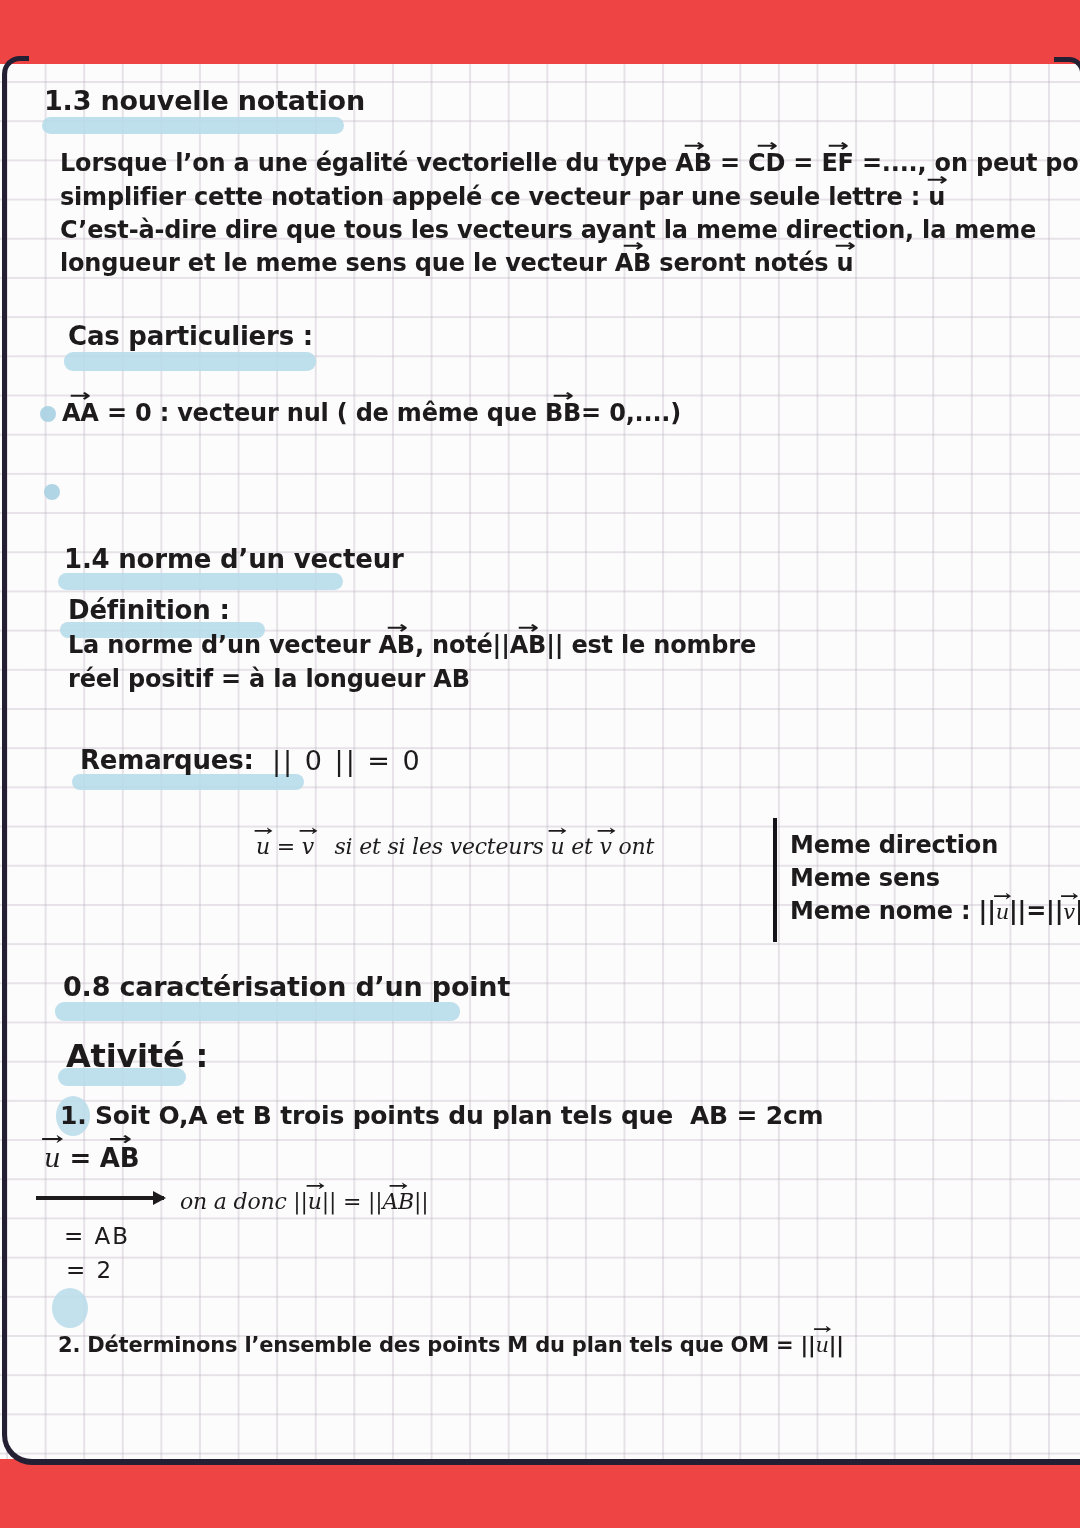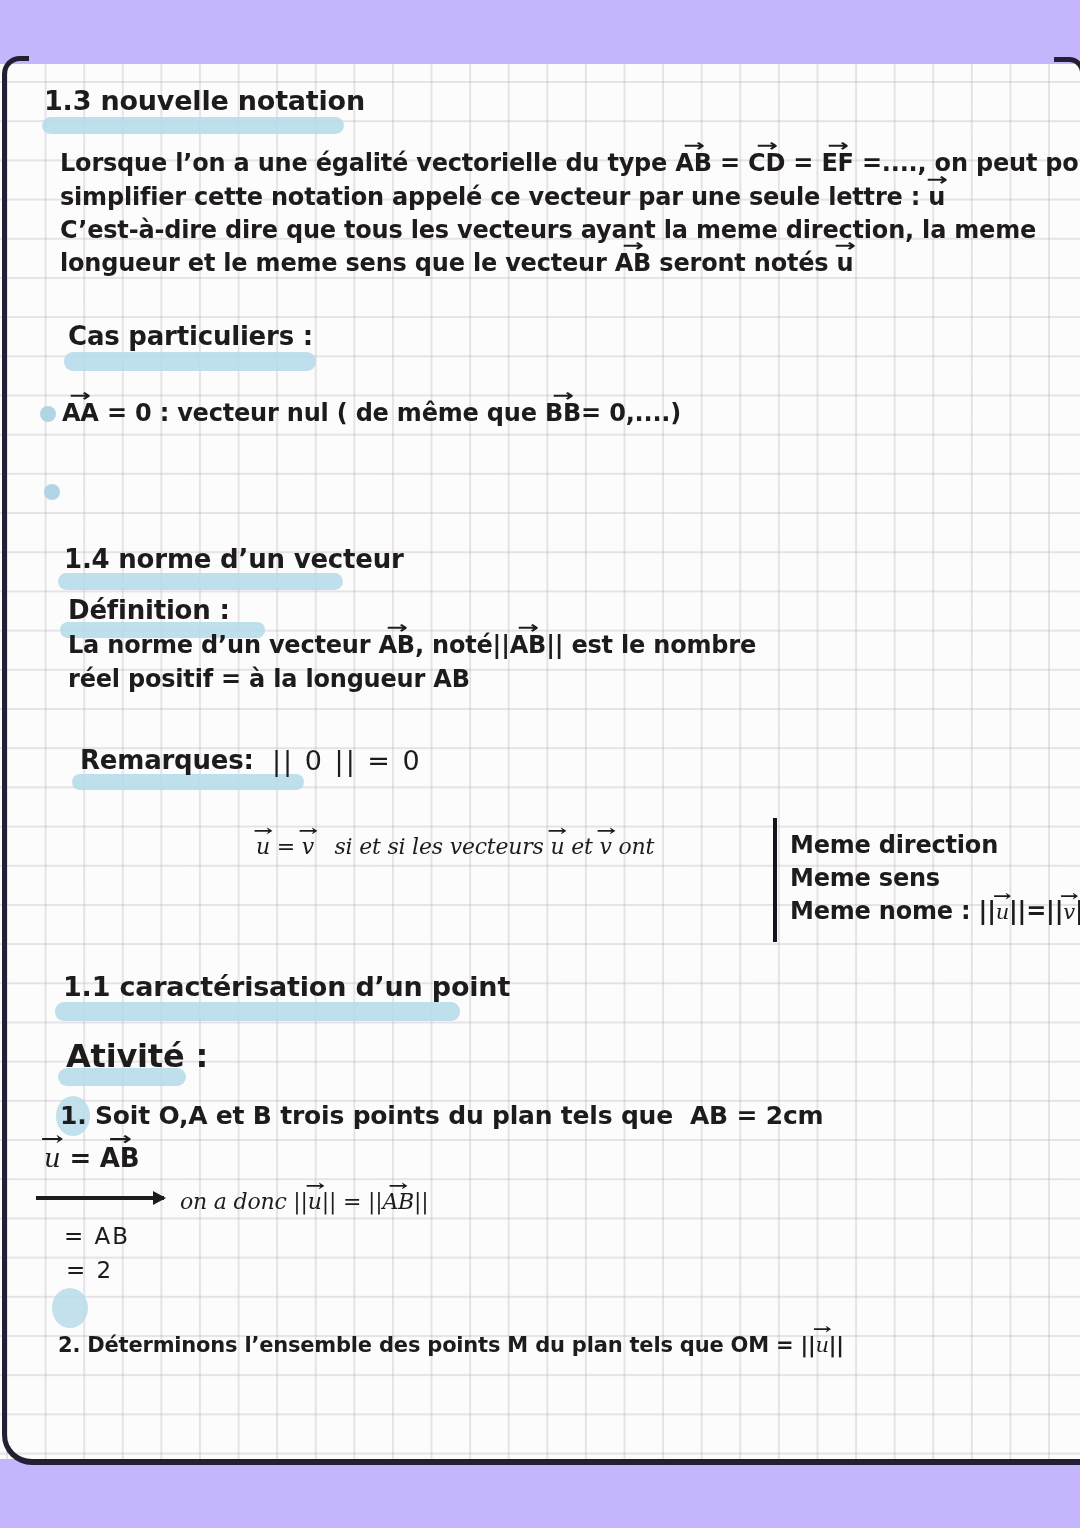--- a/index.html
+++ b/index.html
@@ -1,16 +1,16 @@
 <!DOCTYPE html>
 <html><head>
 <meta charset="utf-8">
 <style>
   html,body{margin:0;padding:0;background:#ffffff;}
-  .canvas{position:relative;width:1080px;height:1528px;background:#c4b5fd;overflow:hidden;
+  .canvas{position:relative;width:1080px;height:1528px;background:#ef4444;overflow:hidden;
           font-family:"DejaVu Sans",sans-serif;color:#1d1b1c;}
   
   .grid-area{position:absolute;left:0;top:64px;width:1080px;height:1395px;background-color:#fdfcfc;
     background-image:
       linear-gradient(to right, rgba(186,176,192,0.34) 1.5px, transparent 1.5px),
       linear-gradient(to bottom, rgba(186,176,192,0.34) 1.5px, transparent 1.5px);
     background-size:38.6px 39.2px;background-position:6px 17px;}
   
   .page-frame{position:absolute;left:2px;top:80px;width:1080px;height:1379px;
     border-left:5px solid #241f33;border-bottom:6px solid #241f33;border-bottom-left-radius:30px;}
@@ -73,21 +73,21 @@
   <div class="t mathlight" style="left:272px;top:744px;font-size:27px;">|| 0 || = 0</div>
 
   <div class="t cur" style="left:256px;top:833px;font-size:22px;"><span class="vec" data-arrow="→">u</span><span> = </span><span class="vec" data-arrow="→">v</span><span>   si et si les vecteurs </span><span class="vec" data-arrow="→">u</span><span> et </span><span class="vec" data-arrow="→">v</span><span> ont</span></div>
 
   <div class="vbar" style="left:773px;top:818px;height:124px;"></div>
   <div class="t" style="left:790px;top:830px;font-size:24px;">Meme direction</div>
   <div class="t" style="left:790px;top:863px;font-size:24px;">Meme sens</div>
   <div class="t" style="left:790px;top:896px;font-size:24px;"><span>Meme nome : ||</span><span class="vec norm-small cur" data-arrow="→">u</span><span>||=||</span><span class="vec norm-small cur" data-arrow="→">v</span><span>||</span></div>
 
   <div class="hl" style="left:55px;top:1002px;width:405px;height:19px;"></div>
-  <div class="t" style="left:63px;top:970px;font-size:27px;">1.1 caractérisation d’un point</div>
+  <div class="t" style="left:63px;top:970px;font-size:27px;">0.8 caractérisation d’un point</div>
 
   <div class="hl" style="left:58px;top:1068px;width:128px;height:18px;"></div>
   <div class="t" style="left:66px;top:1036px;font-size:32px;">Ativité :</div>
 
   <div class="numhl" style="left:56px;top:1096px;width:34px;height:40px;"></div>
   <div class="t" style="left:60px;top:1100px;font-size:25px;"><span>1.</span><span> Soit O,A et B trois points du plan tels que  AB = 2cm</span></div>
 
   <div class="t" style="left:44px;top:1142px;font-size:26px;"><span class="vec cur" data-arrow="→">u</span><span> = </span><span class="vec" data-arrow="→">AB</span></div>
 
   <div class="long-arrow" style="left:36px;top:1196px;width:128px;"></div>

